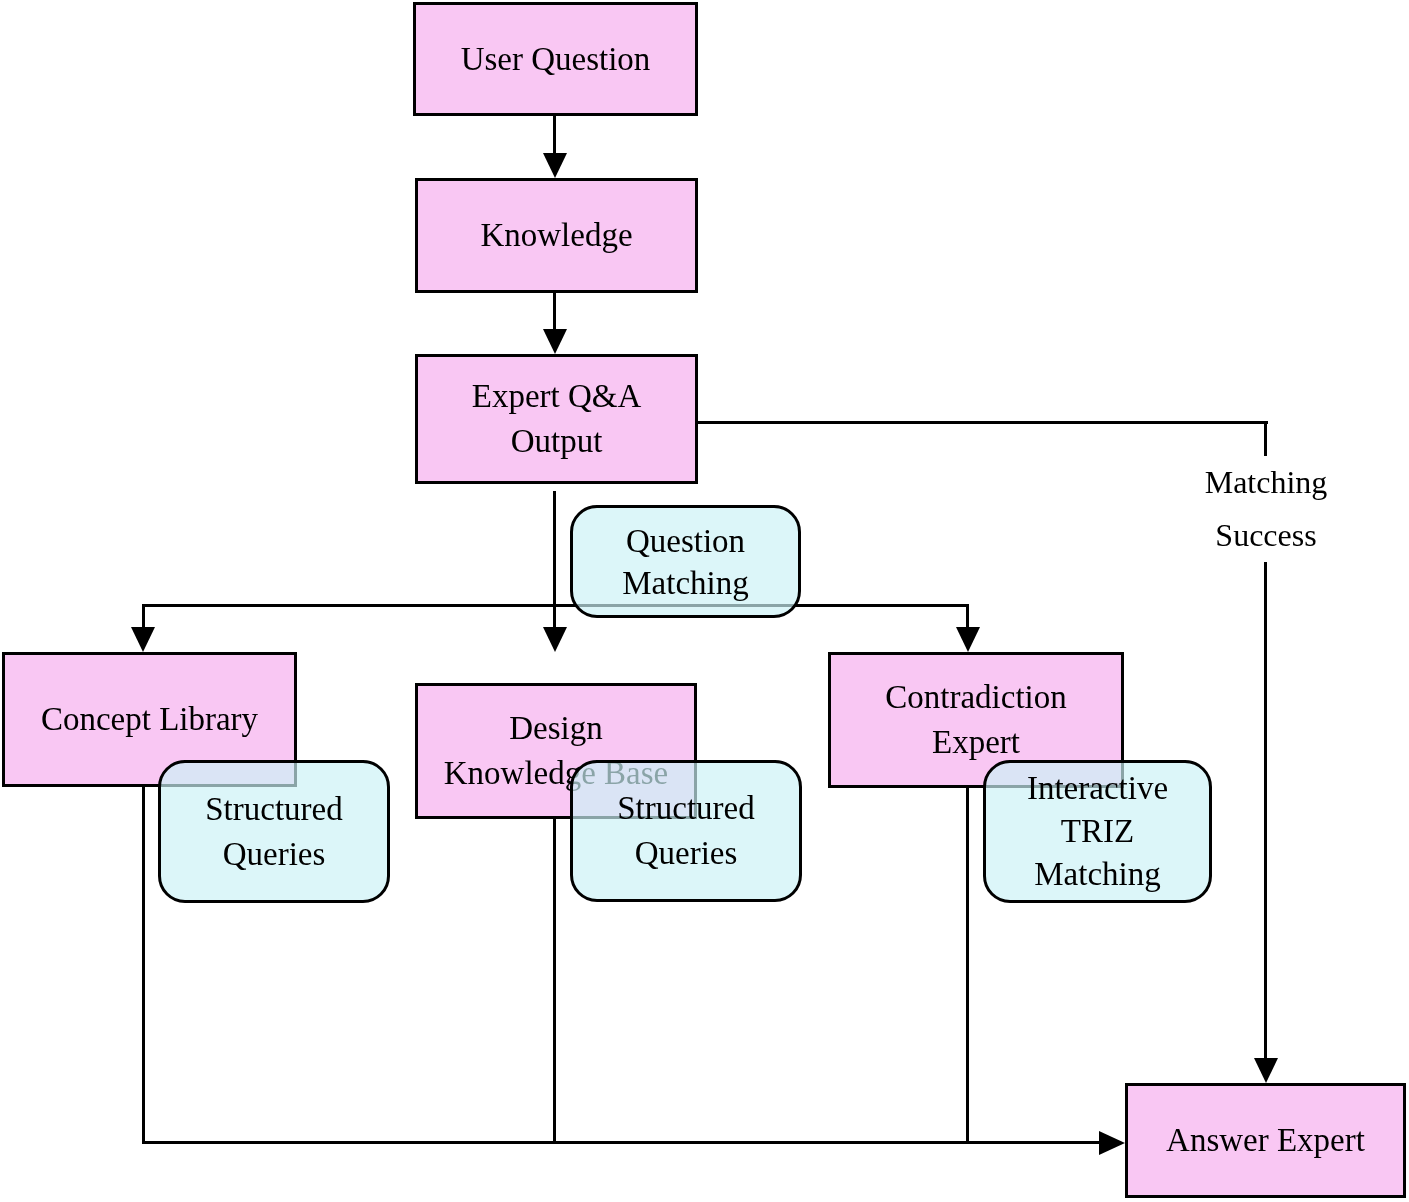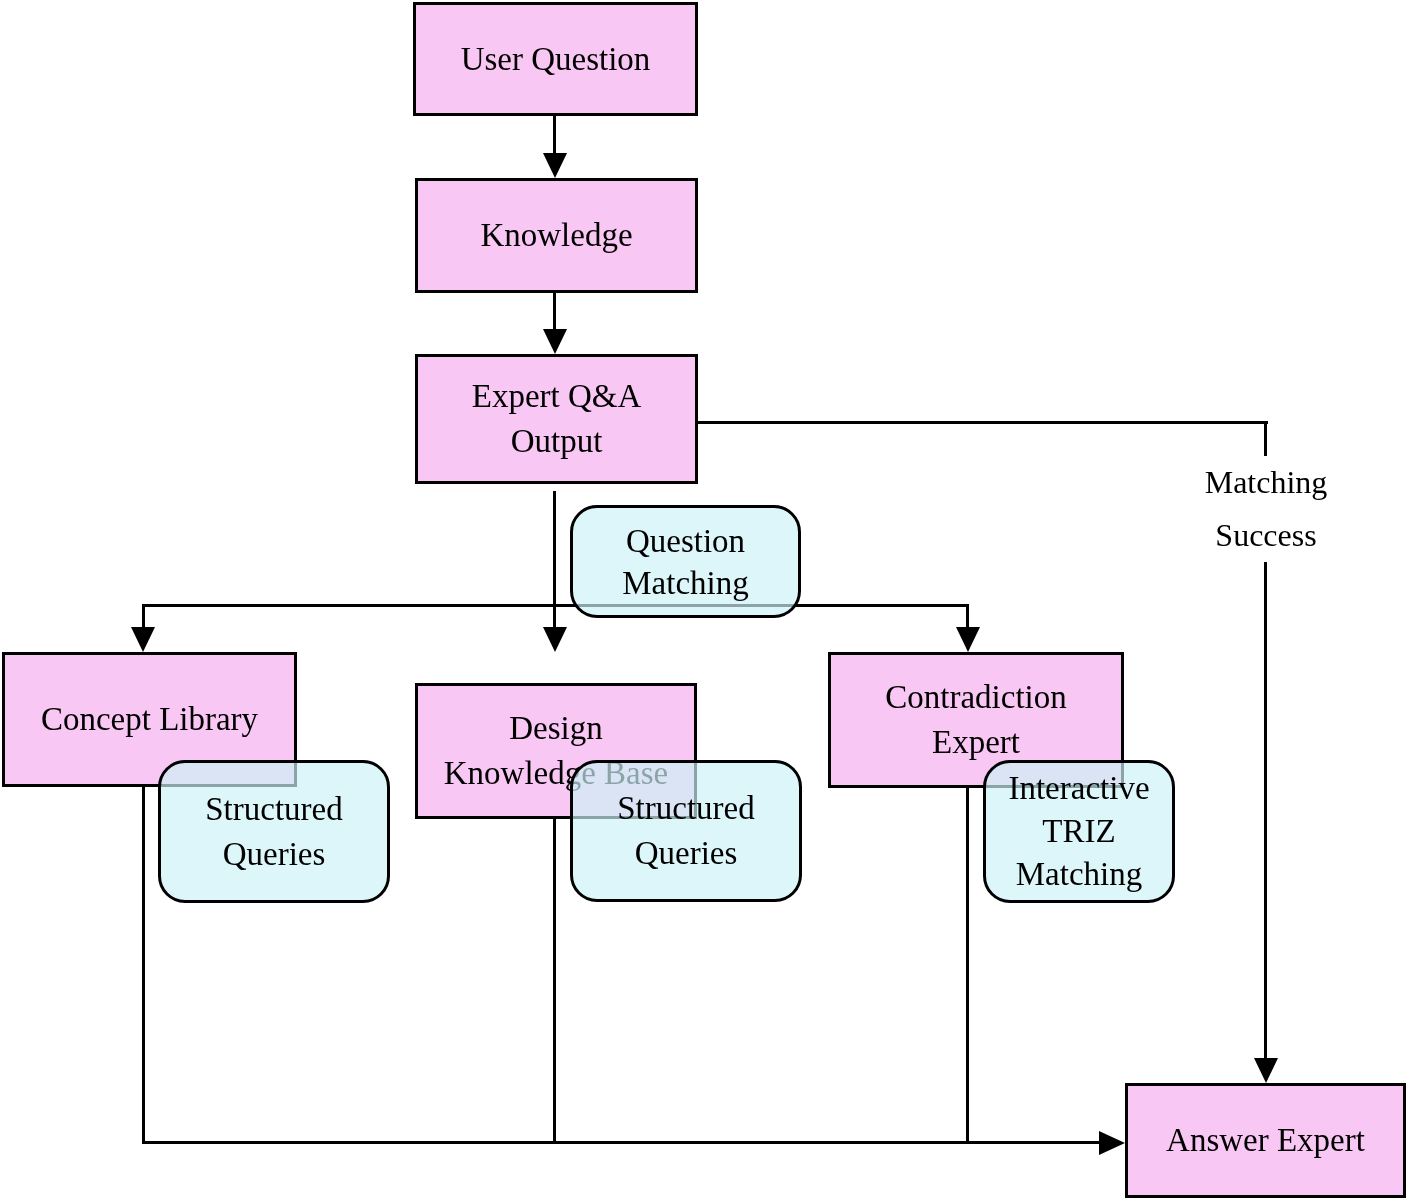--- a/index.html
+++ b/index.html
@@ -133,21 +133,21 @@
   <div class="node annotation" style="left:158px; top:760px; width:232px; height:143px;">
     <div>Structured</div>
     <div>Queries</div>
   </div>
 
   <div class="node annotation" style="left:570px; top:760px; width:232px; height:142px;">
     <div>Structured</div>
     <div>Queries</div>
   </div>
 
-  <div class="node annotation" style="left:983px; top:760px; width:192px; height:143px; line-height:43px;">
+  <div class="node annotation" style="left:983px; top:760px; width:229px; height:143px; line-height:43px;">
     <div>Interactive</div>
     <div>TRIZ</div>
     <div>Matching</div>
   </div>
 
   <div class="edge-label" style="left:1184px; top:456px; width:164px; height:106px;">
     <div>Matching</div>
     <div>Success</div>
   </div>
 

